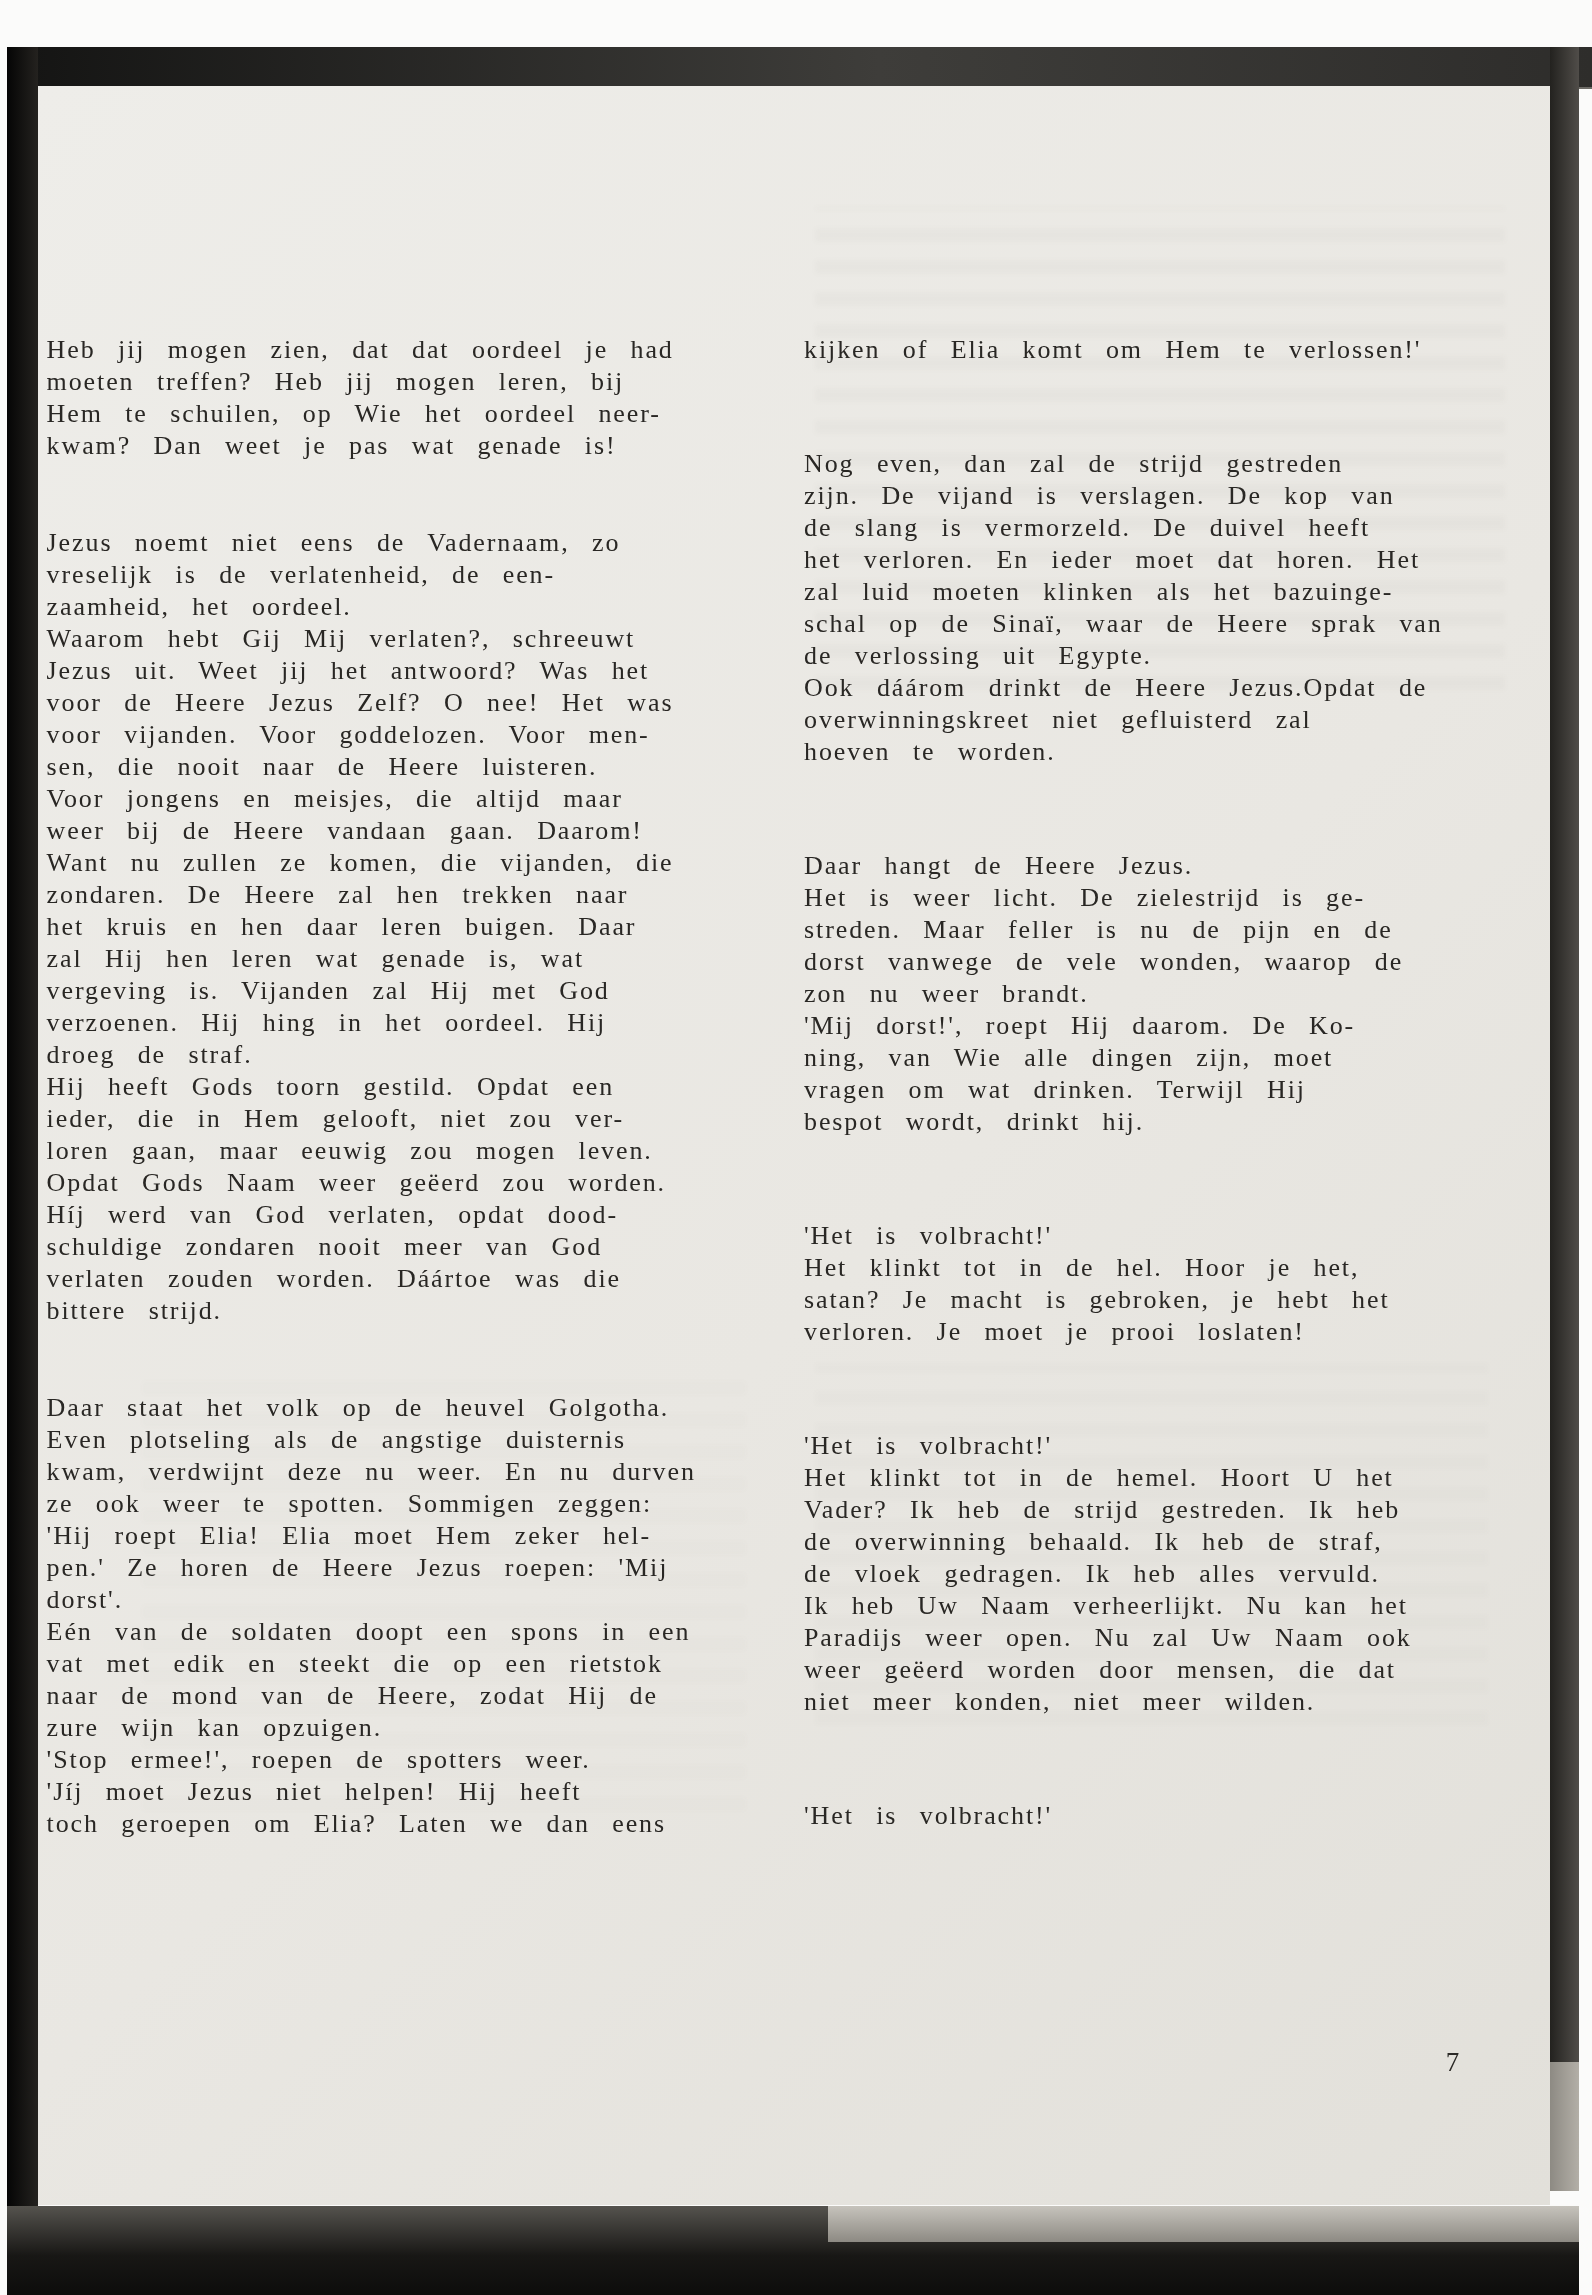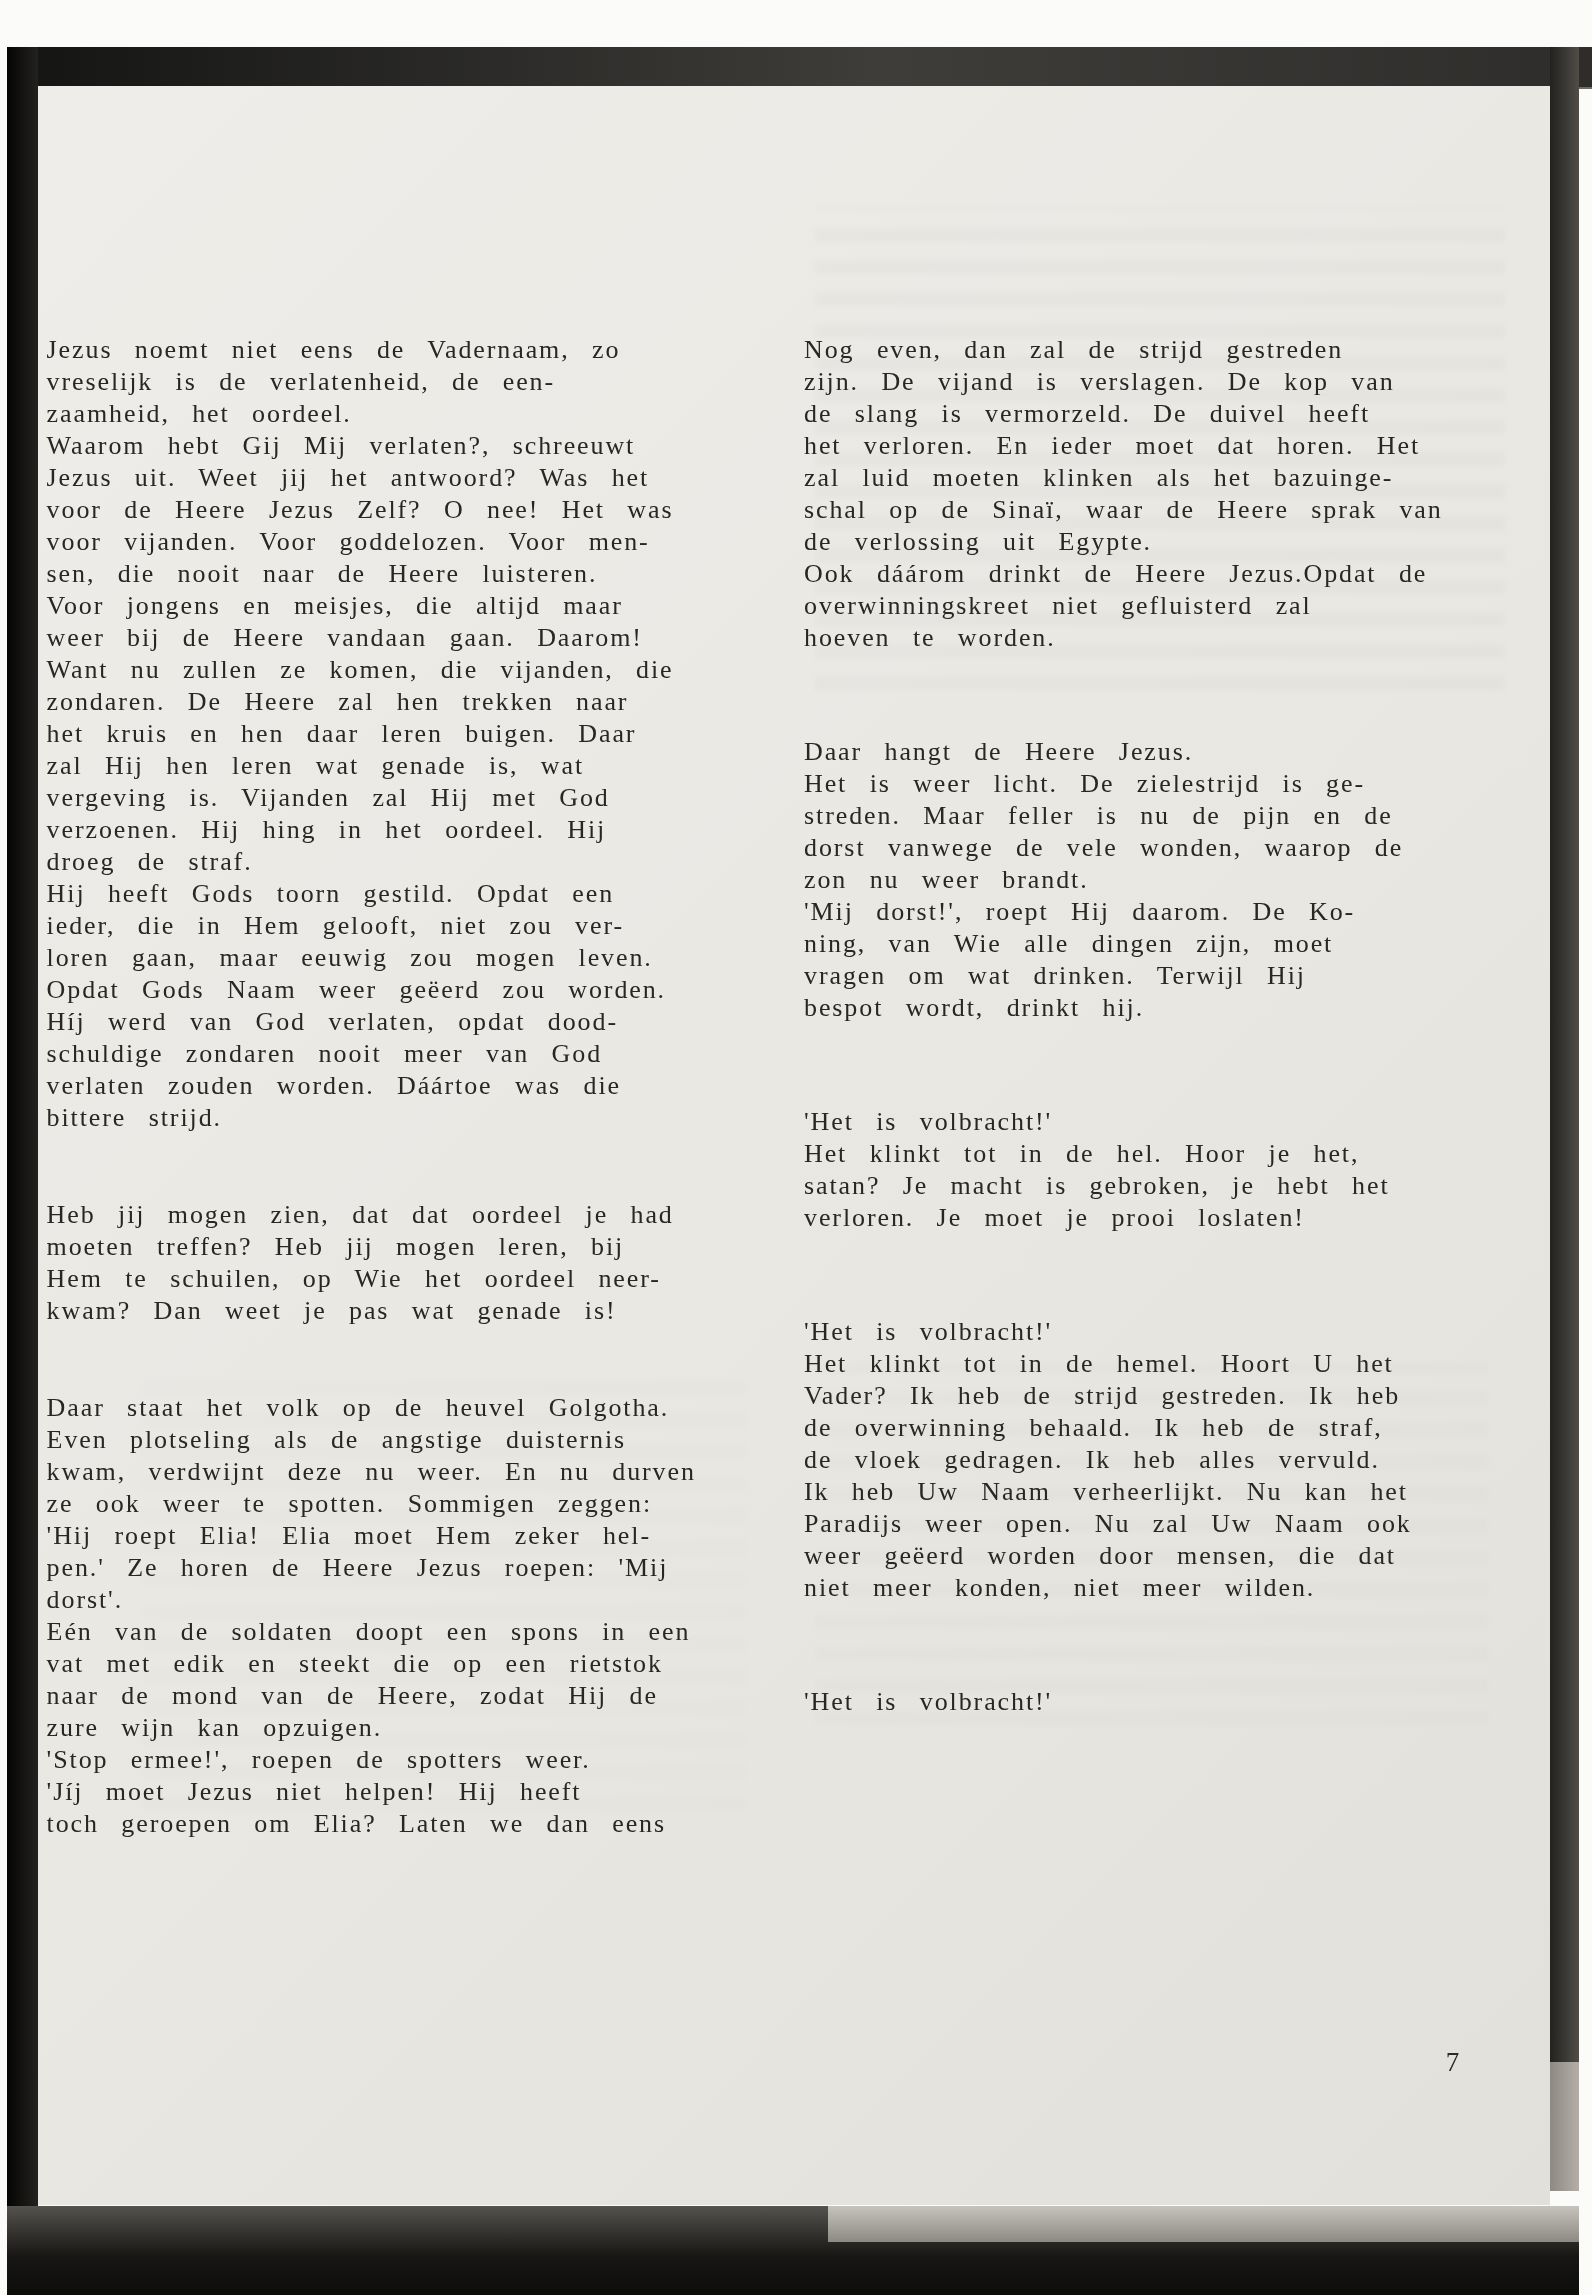--- a/index.html
+++ b/index.html
@@ -93,20 +93,24 @@
 <div class="edge-bottom"></div>
 <div class="page-stack-bottom"></div>
 
 <div class="page">
 
   <div class="bleed bleed-a"></div>
   <div class="bleed bleed-b"></div>
   <div class="bleed bleed-c"></div>
 
   <div class="column column-left">
+    <p class="para">Heb jij mogen zien, dat dat oordeel je had
+moeten treffen? Heb jij mogen leren, bij
+Hem te schuilen, op Wie het oordeel neer-
+kwam? Dan weet je pas wat genade is!</p>
     <p class="para">Jezus noemt niet eens de Vadernaam, zo
 vreselijk is de verlatenheid, de een-
 zaamheid, het oordeel.
 Waarom hebt Gij Mij verlaten?, schreeuwt
 Jezus uit. Weet jij het antwoord? Was het
 voor de Heere Jezus Zelf? O nee! Het was
 voor vijanden. Voor goddelozen. Voor men-
 sen, die nooit naar de Heere luisteren.
 Voor jongens en meisjes, die altijd maar
 weer bij de Heere vandaan gaan. Daarom!
@@ -118,41 +122,38 @@
 verzoenen. Hij hing in het oordeel. Hij
 droeg de straf.
 Hij heeft Gods toorn gestild. Opdat een
 ieder, die in Hem gelooft, niet zou ver-
 loren gaan, maar eeuwig zou mogen leven.
 Opdat Gods Naam weer geëerd zou worden.
 Híj werd van God verlaten, opdat dood-
 schuldige zondaren nooit meer van God
 verlaten zouden worden. Dáártoe was die
 bittere strijd.</p>
-    <p class="para">Heb jij mogen zien, dat dat oordeel je had
-moeten treffen? Heb jij mogen leren, bij
-Hem te schuilen, op Wie het oordeel neer-
-kwam? Dan weet je pas wat genade is!</p>
     <p class="para">Daar staat het volk op de heuvel Golgotha.
 Even plotseling als de angstige duisternis
 kwam, verdwijnt deze nu weer. En nu durven
 ze ook weer te spotten. Sommigen zeggen:
 'Hij roept Elia! Elia moet Hem zeker hel-
 pen.' Ze horen de Heere Jezus roepen: 'Mij
 dorst'.
 Eén van de soldaten doopt een spons in een
 vat met edik en steekt die op een rietstok
 naar de mond van de Heere, zodat Hij de
 zure wijn kan opzuigen.
 'Stop ermee!', roepen de spotters weer.
 'Jíj moet Jezus niet helpen! Hij heeft
 toch geroepen om Elia? Laten we dan eens</p>
   </div>
 
   <div class="column column-right">
+    <p class="para">kijken of Elia komt om Hem te verlossen!'</p>
     <p class="para">Nog even, dan zal de strijd gestreden
 zijn. De vijand is verslagen. De kop van
 de slang is vermorzeld. De duivel heeft
 het verloren. En ieder moet dat horen. Het
 zal luid moeten klinken als het bazuinge-
 schal op de Sinaï, waar de Heere sprak van
 de verlossing uit Egypte.
 Ook dáárom drinkt de Heere Jezus.Opdat de
 overwinningskreet niet gefluisterd zal
 hoeven te worden.</p>

